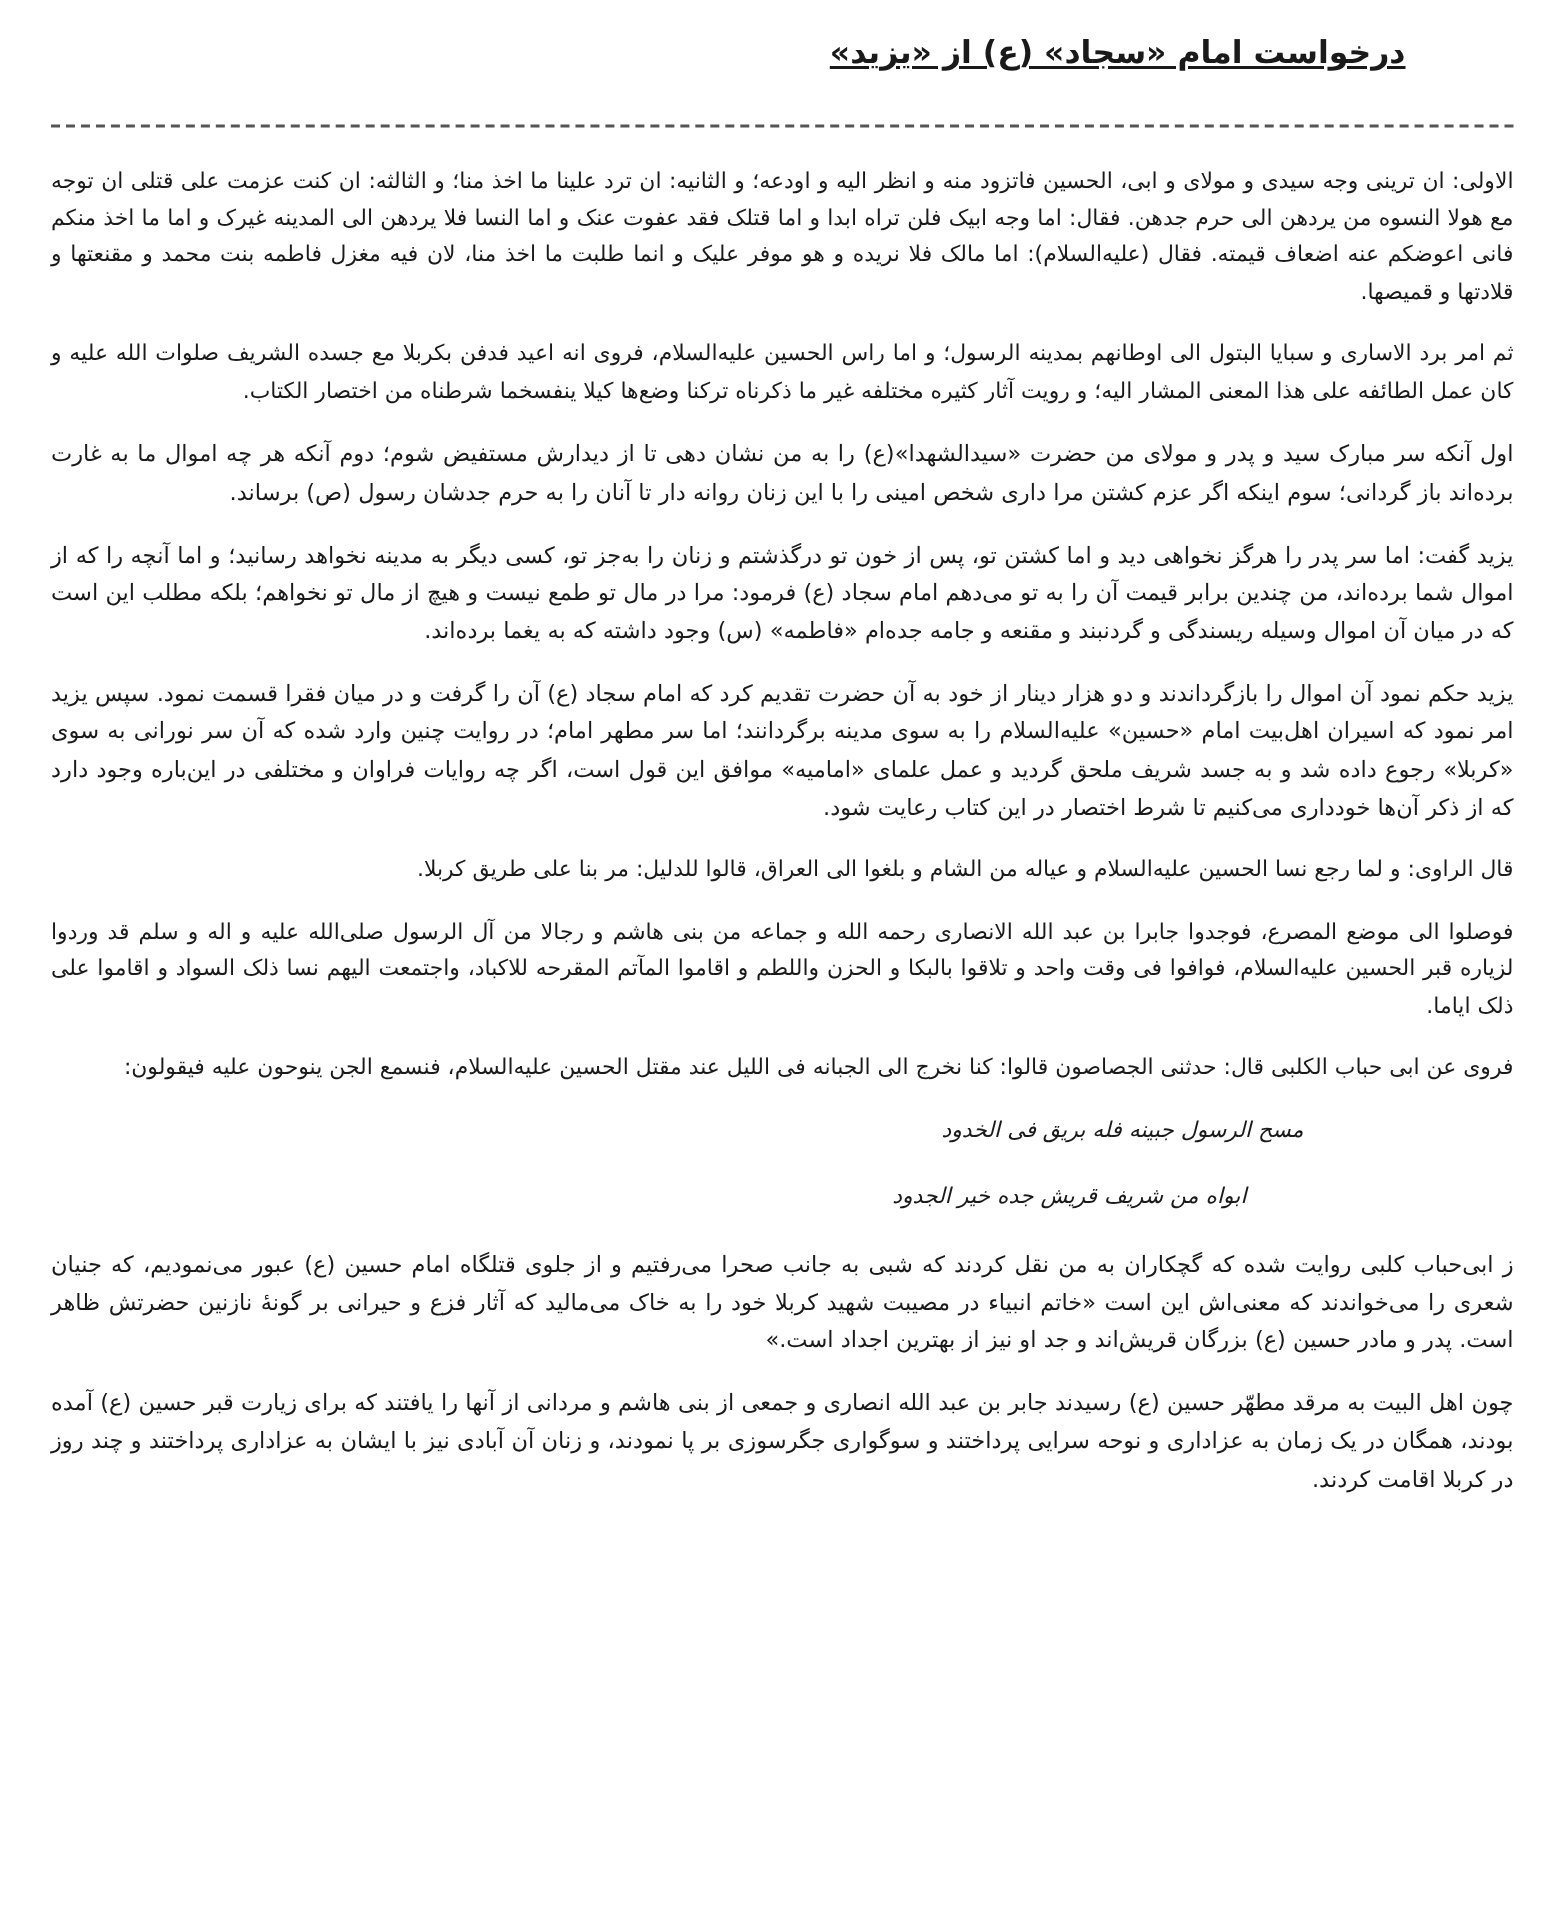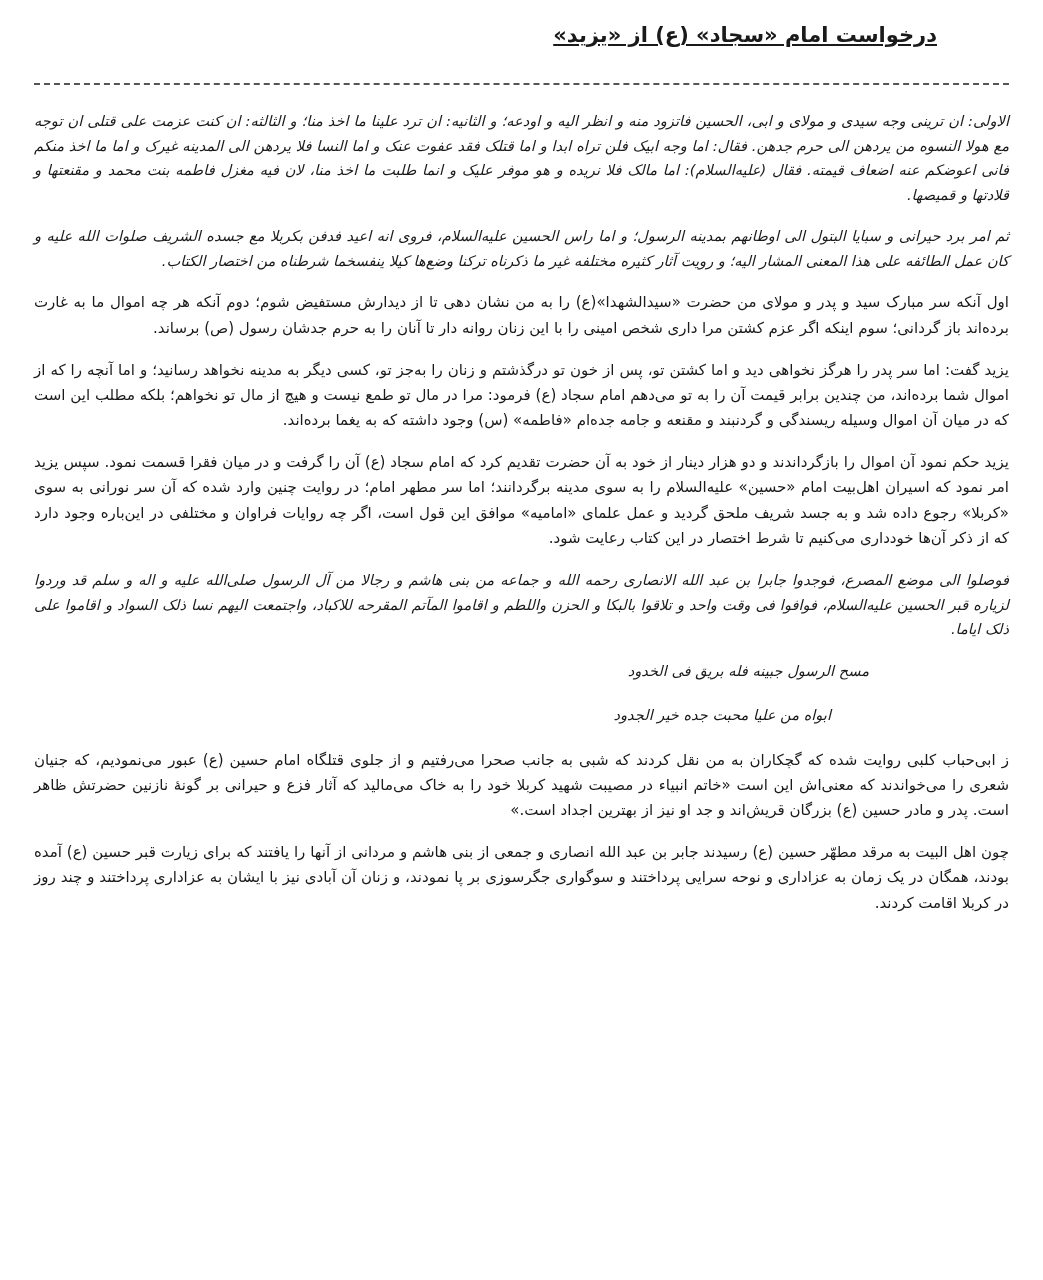--- a/index.html
+++ b/index.html
@@ -29,21 +29,20 @@
     padding-right: 72px;
     margin: 4px 0 30px 0;
     letter-spacing: 0.2px;
   }
   .para {
     text-align: justify;
     margin: 0 0 17px 0;
   }
   .para.persian { font-style: normal; }
   .para.arabic {
-    font-style: italic;
     font-size: 14.6px;
   }
   .dashed-sep {
     border: none;
     border-top: 2px dashed #555;
     height: 0;
     margin: 10px 0 24px 0;
   }
   .verse {
     font-style: italic;
@@ -62,33 +61,35 @@
   <h1 class="doc-title"><span>درخواست امام «سجاد» (ع) از «یزید»</span></h1>
 
 
   <hr class="dashed-sep">
 
 
 
   <p class="para arabic">الاولی: ان ترینی وجه سیدی و مولای و ابی، الحسین فاتزود منه و انظر الیه و اودعه؛ و الثانیه: ان ترد علینا ما اخذ منا؛ و الثالثه: ان کنت عزمت علی قتلی ان توجه مع هولا النسوه من یردهن الی حرم جدهن. فقال: اما وجه ابیک فلن تراه ابدا و اما قتلک فقد عفوت عنک و اما النسا فلا یردهن الی المدینه غیرک و اما ما اخذ منکم فانی اعوضکم عنه اضعاف قیمته. فقال (علیه‌السلام): اما مالک فلا نریده و هو موفر علیک و انما طلبت ما اخذ منا، لان فیه مغزل فاطمه بنت محمد و مقنعتها و قلادتها و قمیصها.</p>
 
 
-  <p class="para arabic">ثم امر برد حیرانی و سبایا البتول الی اوطانهم بمدینه الرسول؛ و اما راس  الحسین علیه‌السلام، فروی انه اعید فدفن بکربلا مع جسده الشریف صلوات الله علیه و کان عمل الطائفه علی هذا المعنی المشار الیه؛ و رویت آثار کثیره مختلفه غیر ما ذکرناه ترکنا وضع‌ها کیلا ینفسخما شرطناه من اختصار الکتاب.</p>
+  <p class="para arabic">ثم امر برد الاساری و سبایا البتول الی اوطانهم بمدینه الرسول؛ و اما راس  الحسین علیه‌السلام، فروی انه اعید فدفن بکربلا مع جسده الشریف صلوات الله علیه و کان عمل الطائفه علی هذا المعنی المشار الیه؛ و رویت آثار کثیره مختلفه غیر ما ذکرناه ترکنا وضع‌ها کیلا ینفسخما شرطناه من اختصار الکتاب.</p>
 
   <p class="para persian">اول آنکه سر مبارک سید و پدر و مولای من حضرت «سیدالشهدا»(ع) را به من نشان دهی تا از دیدارش مستفیض شوم؛ دوم آنکه هر چه اموال ما به غارت برده‌اند باز گردانی؛ سوم اینکه اگر عزم کشتن مرا داری شخص امینی را با این زنان روانه دار تا آنان را به حرم جدشان رسول (ص) برساند.</p>
 
   <p class="para persian">یزید گفت: اما سر پدر را هرگز نخواهی دید و اما کشتن تو، پس از خون تو درگذشتم و زنان را به‌جز تو، کسی دیگر به مدینه نخواهد رسانید؛ و اما آنچه را که از اموال شما برده‌اند، من چندین برابر قیمت آن را به تو می‌دهم امام سجاد (ع) فرمود: مرا در مال تو طمع نیست و هیچ از مال تو نخواهم؛ بلکه مطلب این است که در میان آن اموال وسیله ریسندگی و گردنبند و مقنعه و جامه جده‌ام «فاطمه» (س) وجود داشته که به یغما برده‌اند.</p>
 
   <p class="para persian">یزید حکم نمود آن اموال را بازگرداندند و دو هزار دینار از خود به آن حضرت تقدیم کرد که امام سجاد (ع) آن را گرفت و در میان فقرا قسمت نمود. سپس یزید امر نمود که اسیران اهل‌بیت امام «حسین» علیه‌السلام را به سوی مدینه برگردانند؛ اما سر مطهر امام؛ در روایت چنین وارد شده که آن سر نورانی به سوی «کربلا» رجوع داده شد و به جسد شریف ملحق گردید و عمل علمای «امامیه» موافق این قول است، اگر چه روایات فراوان و مختلفی در این‌باره وجود دارد که از ذکر آن‌ها خودداری می‌کنیم تا شرط اختصار در این کتاب رعایت شود.</p>
 
+  <p class="para arabic">قال الراوی: و لما رجع نسا الحسین علیه‌السلام و عیاله من الشام و بلغوا الی العراق، قالوا للدلیل: مر بنا علی طریق کربلا.</p>
 
   <p class="para arabic">فوصلوا الی موضع المصرع، فوجدوا جابرا بن عبد الله الانصاری رحمه الله و جماعه من بنی هاشم و رجالا من آل الرسول صلی‌الله علیه و اله و سلم قد وردوا لزیاره قبر الحسین علیه‌السلام، فوافوا فی وقت واحد و تلاقوا بالبکا و الحزن واللطم و اقاموا المآتم المقرحه للاکباد، واجتمعت الیهم نسا ذلک السواد و اقاموا علی ذلک ایاما.</p>
 
+  <p class="para arabic">فروی عن ابی حباب الکلبی قال: حدثنی الجصاصون قالوا: کنا نخرج الی الجبانه فی اللیل عند مقتل الحسین علیه‌السلام، فنسمع الجن ینوحون علیه فیقولون:</p>
 
   <p class="verse verse-1">مسح الرسول جبینه فله بریق فی الخدود</p>
 
-  <p class="verse verse-2">ابواه من علیا محبت جده خیر الجدود</p>
+  <p class="verse verse-2">ابواه من شریف قریش جده خیر الجدود</p>
 
   <p class="para persian">ز ابی‌حباب کلبی روایت شده که گچکاران به من نقل کردند که شبی به جانب صحرا می‌رفتیم و از جلوی قتلگاه امام حسین (ع) عبور می‌نمودیم، که جنیان شعری را می‌خواندند که معنی‌اش این است «خاتم انبیاء در مصیبت شهید کربلا خود را به خاک می‌مالید که آثار فزع و حیرانی بر گونهٔ نازنین حضرتش ظاهر است. پدر و مادر حسین (ع) بزرگان قریش‌اند و جد او نیز از بهترین اجداد است.»</p>
 
   <p class="para persian">چون اهل البیت به مرقد مطهّر حسین (ع) رسیدند جابر بن عبد الله انصاری و جمعی از بنی هاشم و مردانی از آنها را یافتند که برای زیارت قبر حسین (ع) آمده بودند، همگان در یک زمان به عزاداری و نوحه سرایی پرداختند و سوگواری جگرسوزی بر پا نمودند، و زنان آن آبادی نیز با ایشان به عزاداری پرداختند و چند روز در کربلا اقامت کردند.</p>
 
 </div>
 
 </body></html>

